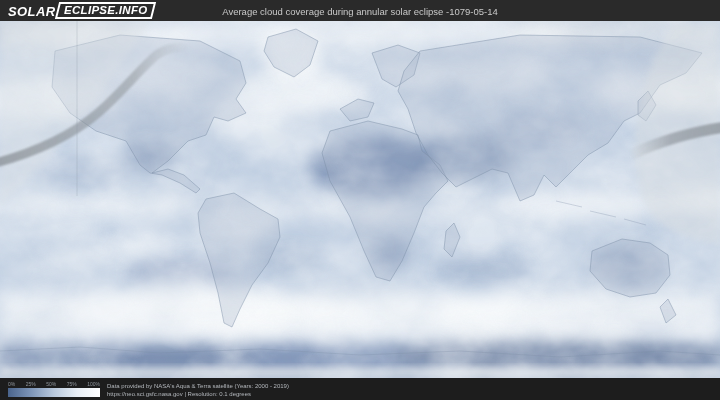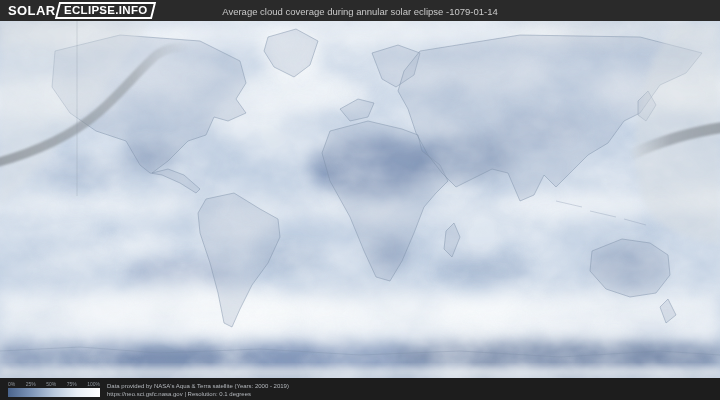--- a/index.html
+++ b/index.html
@@ -7,21 +7,21 @@
     width:720px;height:400px;overflow:hidden;position:relative;
     background:#1d1d1d;font-family:"Liberation Sans",sans-serif;
     -webkit-font-smoothing:antialiased;
   }
   
   .header{
     position:absolute;top:0;left:0;width:720px;height:21px;
     background:#2a2a2a;display:flex;align-items:center;padding-left:8px;
     box-sizing:border-box;z-index:30;
   }
-  .logo{display:flex;align-items:center;cursor:pointer;}
+  .logo{display:flex;align-items:flex-end;cursor:pointer;font-style:italic;}
   .logo-solar{color:#ffffff;font-size:13px;font-weight:700;letter-spacing:.4px;}
   .logo-box{
     margin-left:1px;border:2px solid #ffffff;padding:0 5px;height:13px;
     display:flex;align-items:center;transform:skewX(-14deg);background:#2a2a2a;
   }
   .logo-box span{
     display:inline-block;transform:skewX(14deg);
     color:#ffffff;font-size:11.5px;font-weight:700;letter-spacing:.3px;line-height:13px;
   }
   .map-title{
@@ -51,21 +51,21 @@
 </head>
 <body>
 
 <div class="header">
   <div class="logo">
     <span class="logo-solar">SOLAR</span>
     <span class="logo-box">
       <span>ECLIPSE.INFO</span>
     </span>
   </div>
-  <div class="map-title">Average cloud coverage during annular solar eclipse -1079-01-14</div>
+  <div class="map-title">Average cloud coverage during annular solar eclipse -1079-05-14</div>
 </div>
 
 <div class="map-wrap">
 <svg width="720" height="357" viewBox="0 0 720 357" preserveAspectRatio="none">
   <defs>
     <filter id="b8" x="-40%" y="-40%" width="180%" height="180%">
           <feGaussianBlur stdDeviation="8"></feGaussianBlur>
         </filter>
     <filter id="b5" x="-40%" y="-40%" width="180%" height="180%">
           <feGaussianBlur stdDeviation="5"></feGaussianBlur>

